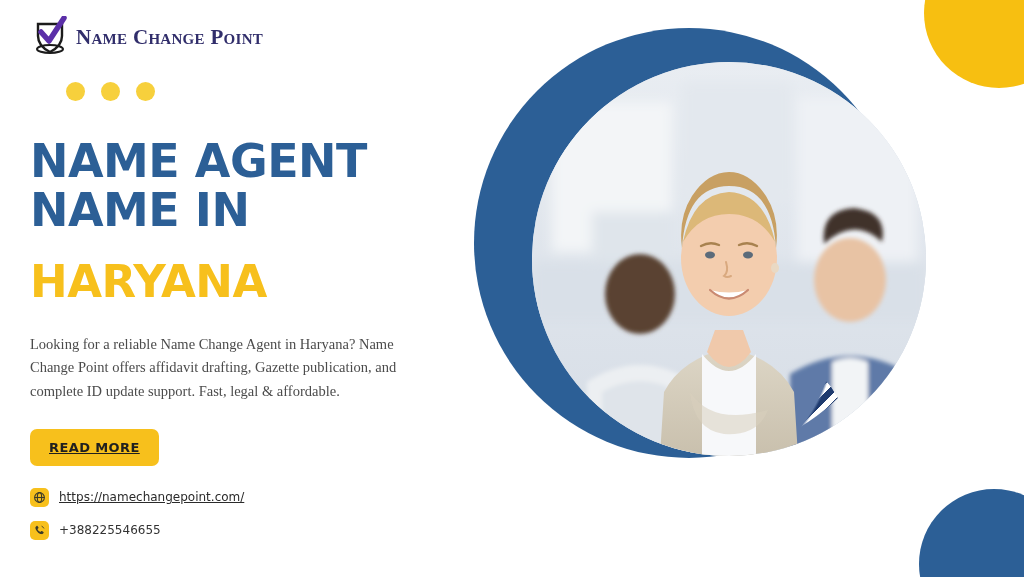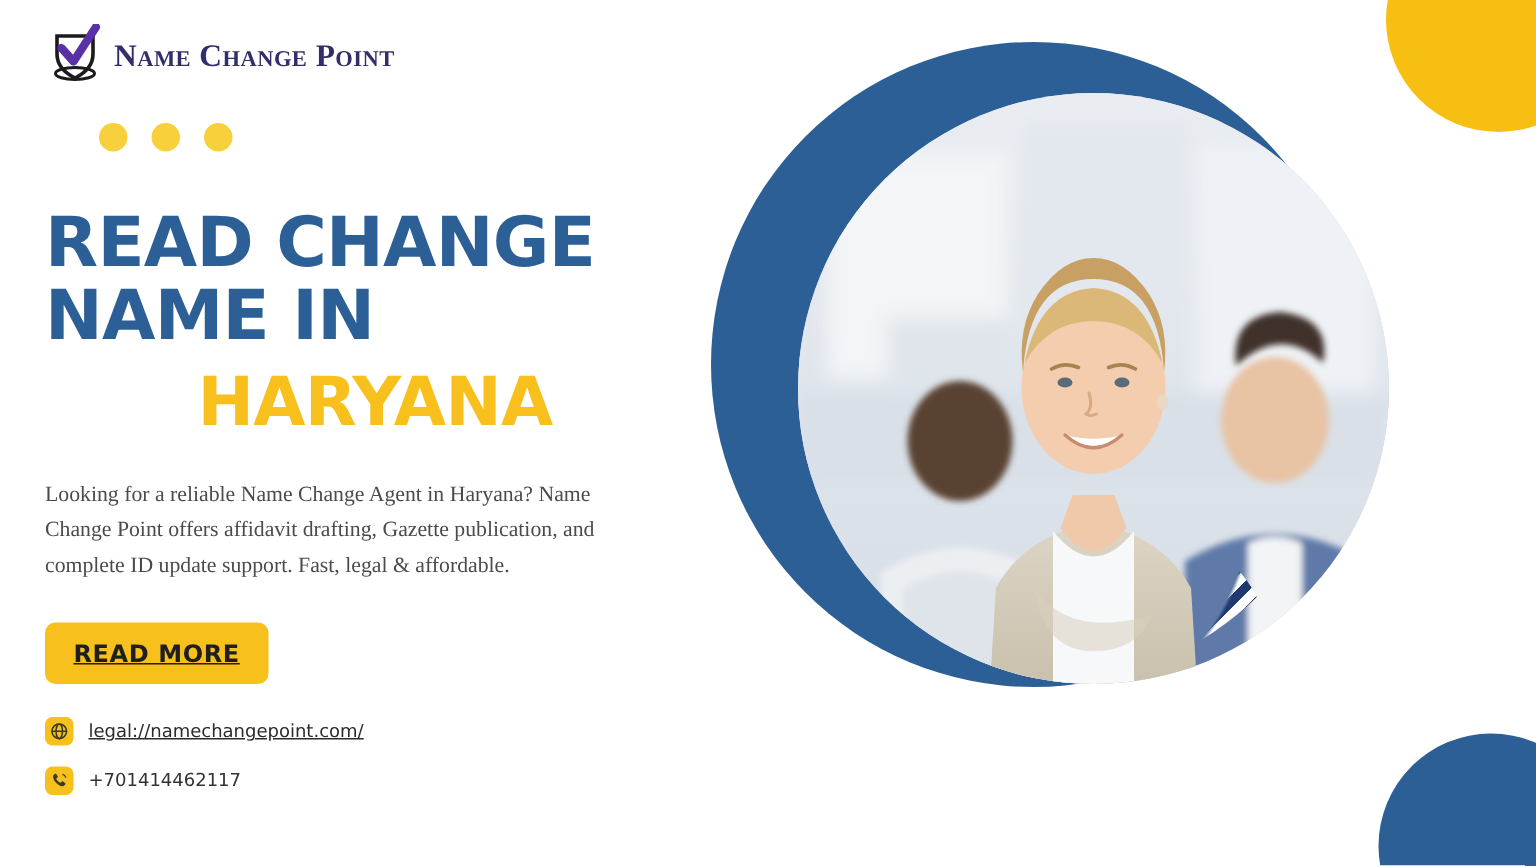--- a/index.html
+++ b/index.html
@@ -34,31 +34,31 @@
   }
   .dots{display:flex;gap:16px;margin:24px 0 0 36px;}
   .dot{width:19px;height:19px;border-radius:50%;background:#F7D03C;}
 
   h1.headline{
     margin:36px 0 0 0;font-size:46px;line-height:1.06;
     font-weight:bold;color:#2C5F96;letter-spacing:-0.5px;
     font-family:"DejaVu Sans", sans-serif;
   }
   .headline .line{display:block;}
-  .headline .accent{color:#F7C01C;font-size:45px;display:block;margin-top:9px;text-align:center;}
+  .headline .accent{color:#F7C01C;font-size:45px;display:block;margin-top:23px;}
 
   p.lede{
     margin:28px 0 0 0;width:408px;font-size:14.5px;line-height:1.6;
     color:#4B4B4B;font-family:Liberation Serif, serif;
   }
 
   .cta{
     display:inline-block;margin-top:26px;background:#F7C01C;
     border:none;border-radius:7px;padding:11px 19px;cursor:pointer;
-    font-size:16px;font-weight:bold;color:#1f1f1f;letter-spacing:.4px;
+    font-size:13px;font-weight:bold;color:#1f1f1f;letter-spacing:.4px;
     text-decoration:underline;font-family:"DejaVu Sans", sans-serif;
   }
 
   .contacts{margin-top:22px;}
   .contact-row{display:flex;align-items:center;gap:10px;margin-bottom:14px;}
   .cbadge{
     width:19px;height:19px;border-radius:5px;background:#F7C01C;
     display:flex;align-items:center;justify-content:center;flex:0 0 auto;
   }
   .contact-text{font-size:12px;color:#333;font-family:"DejaVu Sans", sans-serif;}
@@ -175,47 +175,47 @@
       <span class="logo-text">Name Change Point</span>
     </div>
 
     <div class="dots">
       <span class="dot"></span>
       <span class="dot"></span>
       <span class="dot"></span>
     </div>
 
     <h1 class="headline">
-      <span class="line">READ CHANGE</span>
+      <span class="line">NAME AGENT</span>
       <span class="line">NAME IN</span>
       <span class="accent">HARYANA</span>
     </h1>
 
     <p class="lede">Looking for a reliable Name Change Agent in Haryana? Name Change Point offers affidavit drafting, Gazette publication, and complete ID update support. Fast, legal &amp; affordable.</p>
 
     <button class="cta">READ MORE</button>
 
     <div class="contacts">
 
       <div class="contact-row">
         <span class="cbadge">
           <svg width="13" height="13" viewBox="0 0 24 24" fill="none" stroke="#3a3a2a" stroke-width="2">
             <circle cx="12" cy="12" r="9"></circle>
             <ellipse cx="12" cy="12" rx="4" ry="9"></ellipse>
             <line x1="3" y1="12" x2="21" y2="12"></line>
           </svg>
         </span>
-        <span class="contact-text link">legal://namechangepoint.com/</span>
+        <span class="contact-text link">https://namechangepoint.com/</span>
       </div>
 
       <div class="contact-row">
         <span class="cbadge">
           <svg width="13" height="13" viewBox="0 0 24 24" fill="#3a3a2a">
             <path d="M6.6 3.5c.5-.4 1.3-.3 1.7.3l1.8 2.6c.3.5.2 1.2-.3 1.6l-1.1.9c-.3.3-.4.7-.2 1.1a12 12 0 0 0 4.5 4.5c.4.2.8.1 1.1-.2l.9-1.1c.4-.5 1.1-.6 1.6-.3l2.6 1.8c.6.4.7 1.2.3 1.7l-1.3 1.5c-.6.7-1.6 1-2.5.7C11.6 19 5 12.4 4.4 7.3c-.1-.9.2-1.7.8-2.3z"></path>
             <path d="M16.5 4.2a6.2 6.2 0 0 1 3.5 3.4" stroke="#3a3a2a" stroke-width="1.5" fill="none" stroke-linecap="round"></path>
           </svg>
         </span>
-        <span class="contact-text">+701414462117</span>
+        <span class="contact-text">+388225546655</span>
       </div>
 
     </div>
   </div>
 </div>
 
 </body></html>

